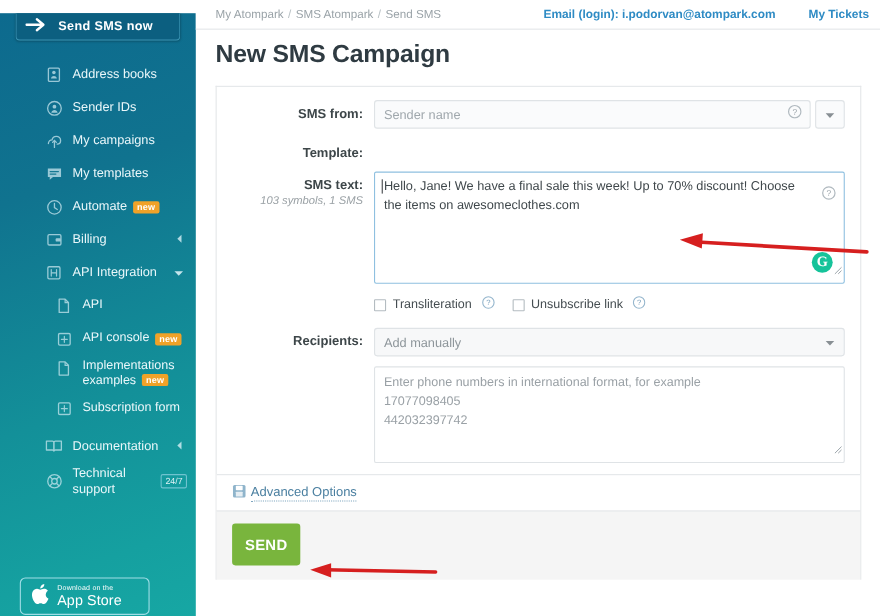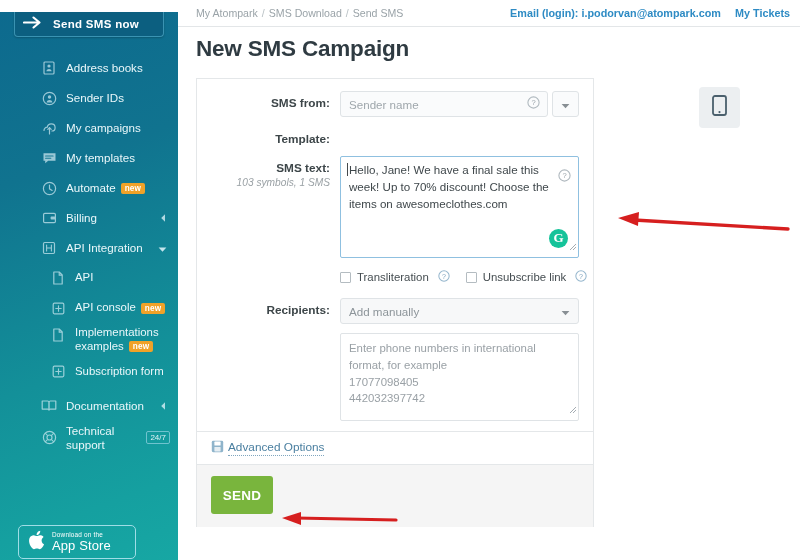--- a/index.html
+++ b/index.html
@@ -88,21 +88,21 @@
   
   #topbar {
     position: absolute; left: 178px; top: 0; right: 0; height: 27px;
     background: #ffffff;
     border-bottom: 1px solid #e3e6e8;
     display: flex; align-items: center;
   }
   .crumbs { margin-left: 18px; font-size: 10.6px; color: #9aa3a8; }
   .crumbs a { color: #9aa3a8; text-decoration: none; }
   .crumb-sep { margin: 0 4px; color:#b8c0c4; }
-  .topbar-right { margin-left: auto; margin-right: 10px; display: flex; align-items: flex-end; gap: 14px; }
+  .topbar-right { margin-left: auto; margin-right: 10px; display: flex; align-items: flex-end; gap: 30px; }
   .tb-email { font-size: 10.8px; font-weight: bold; color: #2e8bc4; }
   .tb-tickets { font-size: 10.8px; font-weight: bold; color: #2e8bc4; }
 
   
   #page-title {
     position: absolute; left: 196px; top: 36px;
     font-size: 22.5px; font-weight: bold; color: #2f3b42;
     letter-spacing: -.2px;
   }
 
@@ -111,21 +111,21 @@
     position: absolute; left: 699px; top: 87px;
     width: 41px; height: 41px;
     background: #eceff1;
     border-radius: 4px;
     display:flex; align-items:center; justify-content:center;
   }
 
   
   #form-panel {
     position: absolute; left: 196px; top: 78px;
-    width: 398px;
+    width: 587px;
     background: #ffffff;
     border: 1px solid #e4e7e9;
     border-bottom: none;
   }
   .form-body { padding: 12px 0 10px 0; }
 
   .row { display: flex; align-items: flex-start; margin-bottom: 10px; padding: 0 14px 0 0; }
   .row-label {
     width: 143px; flex: 0 0 143px;
     text-align: right; padding-right: 10px; padding-top: 5px;
@@ -424,21 +424,21 @@
         <span class="as-texts">
           <span class="as-small">Download on the</span>
           <span class="as-big">App Store</span>
         </span>
       </div>
     </div>
   </div>
 
   <div id="topbar">
     <div class="crumbs">
-      <a href="#">My Atompark</a><span class="crumb-sep">/</span><a href="#">SMS Download</a><span class="crumb-sep">/</span><a href="#">Send SMS</a>
+      <a href="#">My Atompark</a><span class="crumb-sep">/</span><a href="#">SMS Atompark</a><span class="crumb-sep">/</span><a href="#">Send SMS</a>
     </div>
     <div class="topbar-right">
       <span class="tb-email">Email (login): i.podorvan@atompark.com</span>
       <span class="tb-tickets">My Tickets</span>
     </div>
   </div>
 
   <div id="page-title">New SMS Campaign</div>
 
   <div id="phone-tab">

